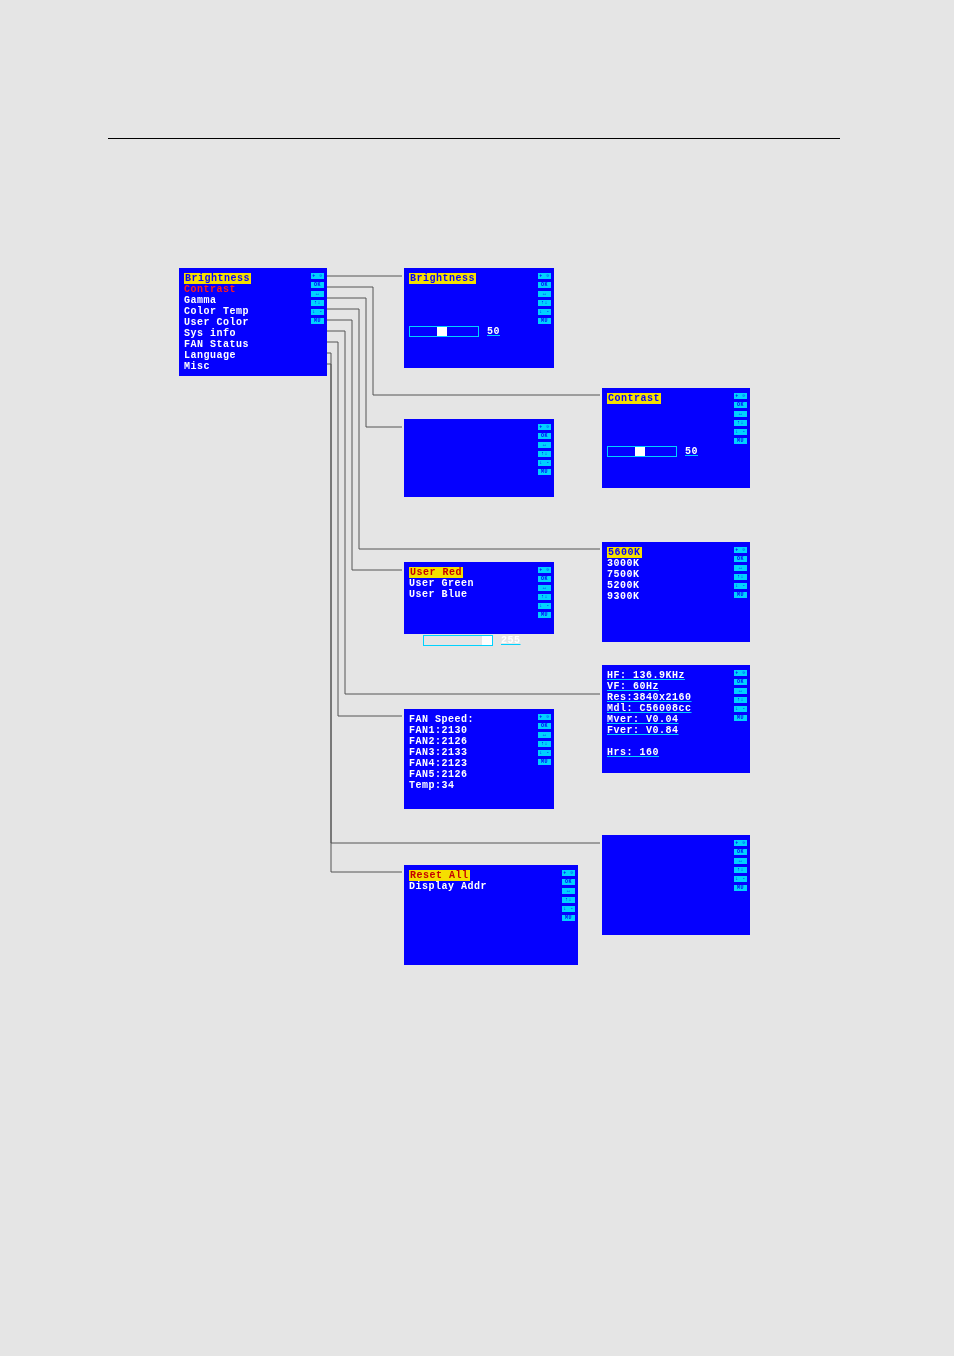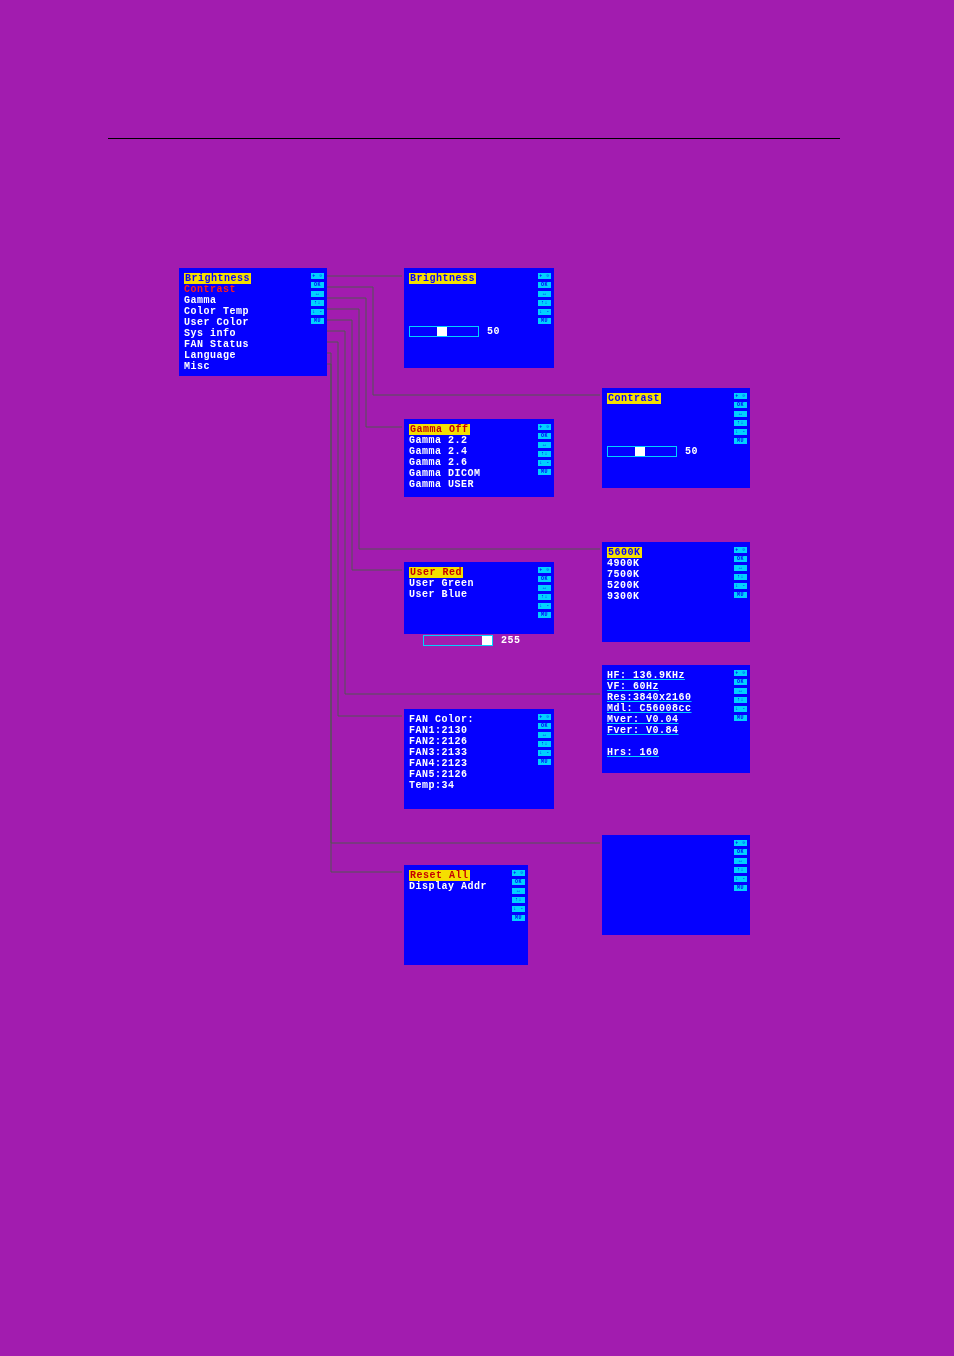--- a/index.html
+++ b/index.html
@@ -7,21 +7,21 @@
     padding: 0;
     width: 954px;
     background: #fff;
     font-family: "Courier New", monospace;
     font-size: 14px;
   }
   #page {
     width: 954px;
     height: 1356px;
     position: relative;
-    background: #a21caf;
+    background: #e5e5e5;
   }
   .hr {
     position: absolute;
     left: 108px;
     top: 138px;
     width: 732px;
     height: 0;
     border-top: 1px solid #000;
   }
   .panel {
@@ -73,20 +73,21 @@
     line-height: 6px;
     color: #0500ff;
     text-align: center;
     overflow: hidden;
   }
   .slider {
     margin-top: 42px;
     display: flex;
     align-items: center;
     gap: 8px;
+    text-decoration: underline;
   }
   .sl-track {
     position: relative;
     width: 70px;
     height: 11px;
     border: 1px solid #00d2ff;
     box-sizing: border-box;
     background: transparent;
   }
   .sl-thumb {
@@ -183,57 +184,37 @@
         <div class="ibox">+ ☼</div>
         <div class="ibox">OK</div>
         <div class="ibox">↔</div>
         <div class="ibox">↑↓</div>
         <div class="ibox">↓ -</div>
         <div class="ibox">MU</div>
       </div>
 </div>
 
 <div class="panel" style="left:404px; top:419px; width:150px; height:78px;">
-  <div id="gm">
-        <div class="row">
-          <span class="hlred">Gamma Off</span>
-        </div>
-        <div class="row">
-          <span class="white">Gamma 2.2</span>
-        </div>
-        <div class="row">
-          <span class="white">Gamma 2.4</span>
-        </div>
-        <div class="row">
-          <span class="white">Gamma 2.6</span>
-        </div>
-        <div class="row">
-          <span class="white">Gamma DICOM</span>
-        </div>
-        <div class="row">
-          <span class="white">Gamma USER</span>
-        </div>
-      </div>
   <div class="icol" id="ic-gm">
         <div class="ibox">+ ☼</div>
         <div class="ibox">OK</div>
         <div class="ibox">↔</div>
         <div class="ibox">↑↓</div>
         <div class="ibox">↓ -</div>
         <div class="ibox">MU</div>
       </div>
 </div>
 
 <div class="panel" style="left:602px; top:542px; width:148px; height:100px;">
   <div id="ct">
         <div class="row">
           <span class="hl">5600K</span>
         </div>
         <div class="row">
-          <span class="white">4900K</span>
+          <span class="white">3000K</span>
         </div>
         <div class="row">
           <span class="white">7500K</span>
         </div>
         <div class="row">
           <span class="white">5200K</span>
         </div>
         <div class="row">
           <span class="white">9300K</span>
         </div>
@@ -309,21 +290,21 @@
         <div class="ibox">↔</div>
         <div class="ibox">↑↓</div>
         <div class="ibox">↓ -</div>
         <div class="ibox">MU</div>
       </div>
 </div>
 
 <div class="panel" style="left:404px; top:709px; width:150px; height:100px;">
   <div id="fp">
         <div class="row">
-          <span class="white">FAN Color:</span>
+          <span class="white">FAN Speed:</span>
         </div>
         <div class="row">
           <span class="white">FAN1:2130</span>
         </div>
         <div class="row">
           <span class="white">FAN2:2126</span>
         </div>
         <div class="row">
           <span class="white">FAN3:2133</span>
         </div>
@@ -351,21 +332,21 @@
   <div class="icol" id="ic-lp">
         <div class="ibox">+ ☼</div>
         <div class="ibox">OK</div>
         <div class="ibox">↔</div>
         <div class="ibox">↑↓</div>
         <div class="ibox">↓ -</div>
         <div class="ibox">MU</div>
       </div>
 </div>
 
-<div class="panel" style="left:404px; top:865px; width:124px; height:100px;">
+<div class="panel" style="left:404px; top:865px; width:174px; height:100px;">
   <div id="mp">
         <div class="row">
           <span class="hlred">Reset All</span>
         </div>
         <div class="row">
           <span class="white">Display Addr</span>
         </div>
       </div>
   <div class="icol" id="ic-mp">
         <div class="ibox">+ ☼</div>

